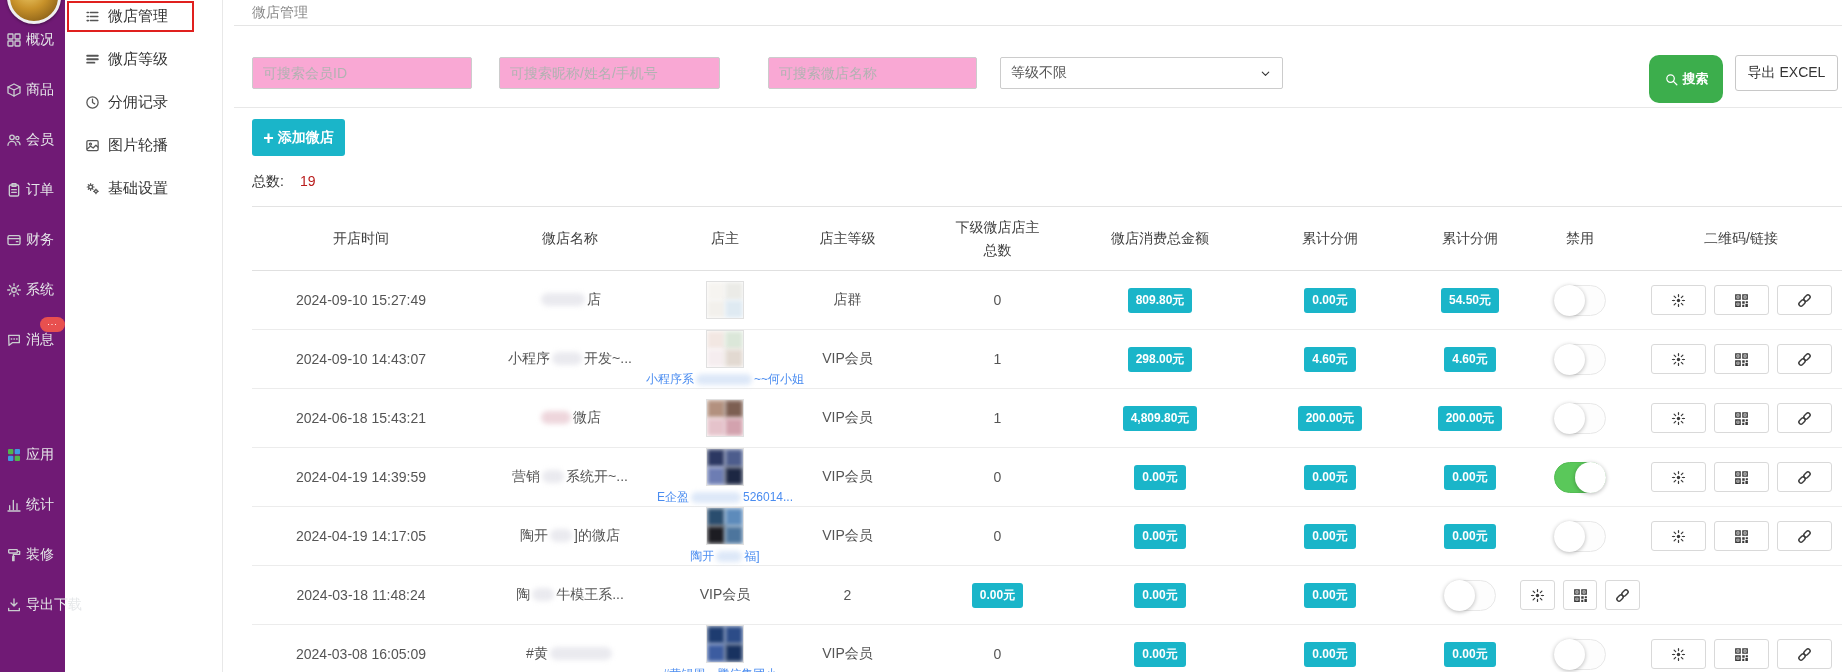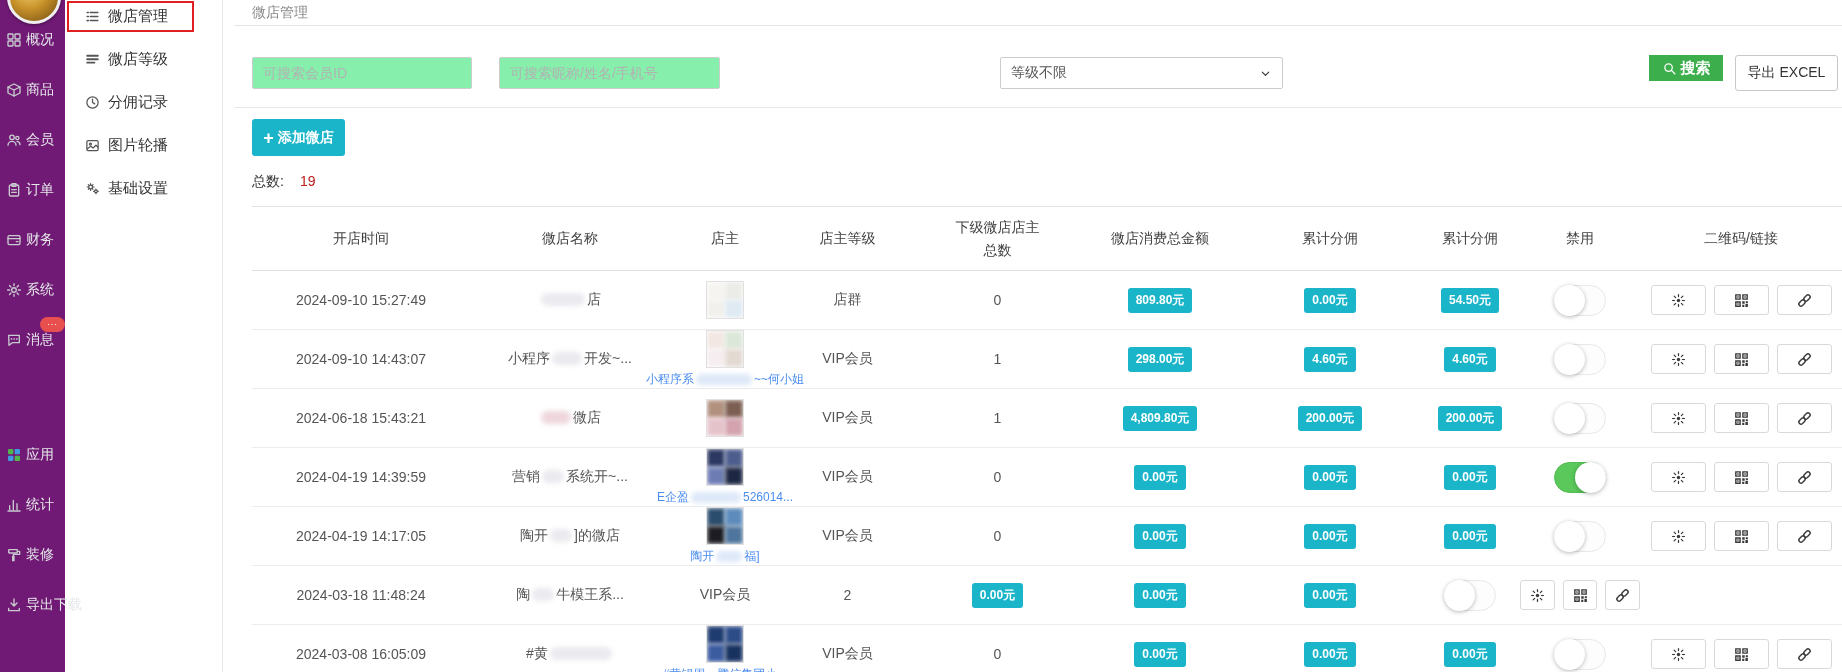--- a/index.html
+++ b/index.html
@@ -28,32 +28,32 @@
   .nav2-icon svg{width:15px;height:15px;}
   .nav2-label{color:#333;font-size:15px;margin-left:8px;white-space:nowrap;}
   .red-frame{position:absolute;left:2px;top:1px;width:123px;height:27px;border:2px solid #e0201e;z-index:6;pointer-events:none;}
 
   
   .main{position:absolute;left:222px;top:0;width:1620px;height:672px;}
   .page-title{position:absolute;left:30px;top:4px;font-size:14px;color:#8a8a8a;}
   .title-underline{position:absolute;left:12px;right:0;top:25px;border-top:1px solid #e5e5e5;}
 
   .f-input{position:absolute;top:57px;height:32px;border:1px solid #ccc;border-radius:2px;box-sizing:border-box;
-    padding:0 10px;font-size:14px;color:#555;outline:none;font-family:inherit;background:#86efac;}
+    padding:0 10px;font-size:14px;color:#555;outline:none;font-family:inherit;background:#f9a8d4;}
   .f-input::placeholder{color:#b2b2b2;}
   #in-member{left:30px;width:220px;}
   #in-nick{left:277px;width:221px;}
   #in-shop{left:546px;width:209px;}
   .f-select{position:absolute;left:778px;top:57px;width:283px;height:32px;border:1px solid #ccc;border-radius:2px;
     box-sizing:border-box;display:flex;align-items:center;padding:0 10px;font-size:14px;color:#555;background:#fff;cursor:pointer;}
   .f-select .chev{margin-left:auto;color:#333;display:flex;}
   .f-select .chev svg{width:13px;height:13px;}
 
-  .btn-search{position:absolute;left:1427px;top:55px;width:74px;height:26px;background:#3cae4c;border:none;border-radius:0;
-    color:#fff;font-size:15px;font-weight:bold;display:flex;align-items:center;justify-content:center;gap:4px;cursor:pointer;font-family:inherit;}
+  .btn-search{position:absolute;left:1427px;top:55px;width:74px;height:48px;background:#3cae4c;border:none;border-radius:10px;
+    color:#fff;font-size:13px;font-weight:bold;display:flex;align-items:center;justify-content:center;gap:4px;cursor:pointer;font-family:inherit;}
   .btn-search svg{width:15px;height:15px;}
   .btn-export{position:absolute;left:1513px;top:55px;width:103px;height:36px;background:#fff;border:1px solid #c8c8c8;border-radius:3px;
     color:#333;font-size:14px;display:flex;align-items:center;justify-content:center;cursor:pointer;font-family:inherit;}
 
   .filters-divider{position:absolute;left:12px;right:0;top:107px;border-top:1px solid #e8e8e8;}
 
   .btn-add{position:absolute;left:30px;top:119px;width:93px;height:37px;background:#1ab5c9;border:none;border-radius:3px;
     color:#fff;font-size:14px;font-weight:bold;display:flex;align-items:center;justify-content:center;gap:4px;cursor:pointer;font-family:inherit;}
   .btn-add .plus{font-size:18px;font-weight:bold;line-height:1;}
 
@@ -261,20 +261,21 @@
       </div>
     <div class="red-frame"></div>
   </aside>
 
   <main class="main">
     <div class="page-title">微店管理</div>
     <div class="title-underline"></div>
 
     <input class="f-input" id="in-member" type="text" placeholder="可搜索会员ID" style="">
     <input class="f-input" id="in-nick" type="text" placeholder="可搜索昵称/姓名/手机号" style="">
+    <input class="f-input" id="in-shop" type="text" placeholder="可搜索微店名称" style="">
 
     <div class="f-select">
       <span>等级不限</span>
       <span class="chev">
           <svg viewBox="0 0 24 24" fill="none" stroke="currentColor" stroke-width="2" stroke-linecap="round" stroke-linejoin="round">
             <path d="M6 9.5l6 6 6-6"></path>
           </svg>
         </span>
     </div>
 

